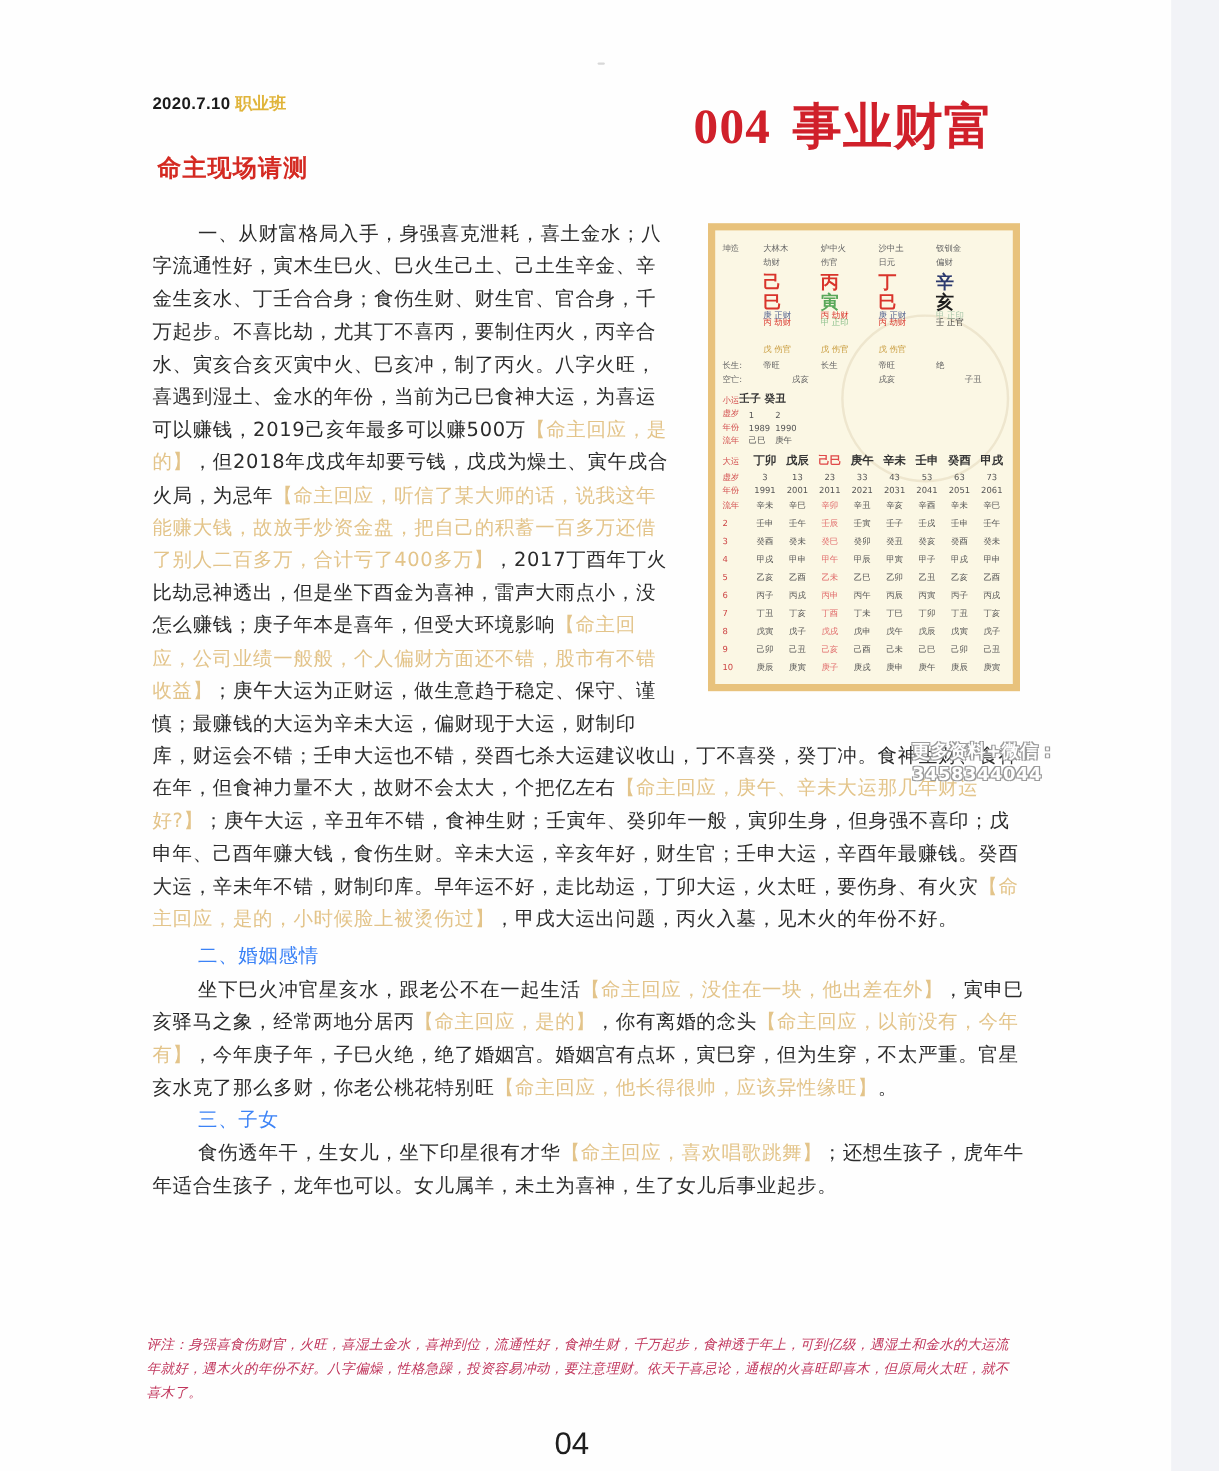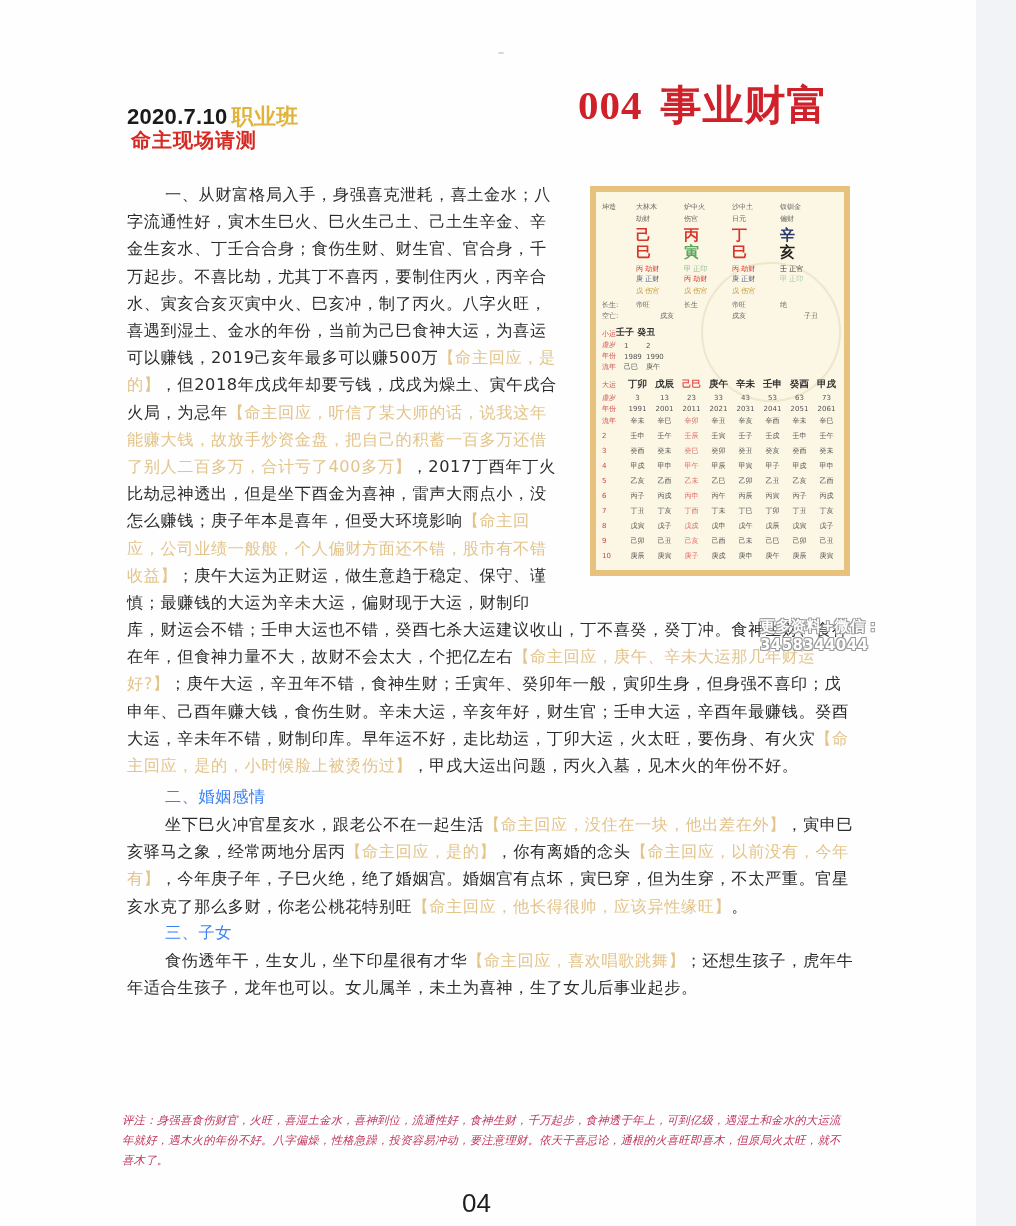--- a/index.html
+++ b/index.html
@@ -4,21 +4,21 @@
 <style>
   * { box-sizing: border-box; margin: 0; padding: 0; }
   html, body { width: 1016px; height: 1226px; background: #ffffff; overflow: hidden; }
   body { position: relative; font-family: "DejaVu Sans", "Liberation Sans", sans-serif; color: #2a2a2a; }
 
   .page { position: absolute; left: 0; top: 0; width: 976px; height: 1226px; background: #fefefe; }
   .right-strip { position: absolute; left: 976px; top: 0; width: 40px; height: 1226px; background: #f2f3f7; }
 
   .dot { position: absolute; left: 498px; top: 52px; width: 6px; height: 2px; background: #d8d8d8; border-radius: 1px; }
 
-  .head-date { position: absolute; left: 127px; top: 102px; font-size: 22px; font-weight: bold; color: #1b1b1b; font-family: "Liberation Sans", sans-serif; letter-spacing: 0.3px; }
+  .head-date { position: absolute; left: 127px; top: 78px; font-size: 14px; font-weight: bold; color: #1b1b1b; font-family: "Liberation Sans", sans-serif; letter-spacing: 0.3px; }
   .head-date .cls { color: #e0b43a; margin-left: 4px; }
   .head-sub { position: absolute; left: 131px; top: 127px; font-size: 20px; font-weight: bold; color: #d42a22; letter-spacing: 1px; }
   .head-title { position: absolute; left: 578px; top: 78px; font-size: 41px; font-weight: bold; color: #d0202a; font-family: "Liberation Serif", "DejaVu Serif", serif; letter-spacing: 1px; }
   .head-title .num { margin-right: 18px; font-weight: bold; }
 
   .body-text { position: absolute; font-size: 16.2px; line-height: 27.2px; color: #2b2b2b; letter-spacing: 0.6px; }
   .body-text .resp { color: #e3c48a; }
   .col-narrow { left: 127px; top: 181px; width: 431px; }
   .col-wide { left: 127px; top: 616px; width: 727px; }
 
@@ -109,21 +109,21 @@
         <span class="pc" style="color:#5aa85a">寅</span>
         <span class="pc" style="color:#d9342b">巳</span>
         <span class="pc" style="color:#1e1e1e">亥</span>
       </div>
       <div class="pillars" style="top:72px;">
         <span class="sub-cell" style="color:#d9342b">丙 劫财</span>
         <span class="sub-cell" style="color:#8cc08c">甲 正印</span>
         <span class="sub-cell" style="color:#d9342b">丙 劫财</span>
         <span class="sub-cell" style="color:#333">壬 正官</span>
       </div>
-      <div class="pillars" style="top:82px;">
+      <div class="pillars" style="top:66px;">
         <span class="sub-cell" style="color:#4a5a8a">庚 正财</span>
         <span class="sub-cell" style="color:#d9342b">丙 劫财</span>
         <span class="sub-cell" style="color:#4a5a8a">庚 正财</span>
         <span class="sub-cell" style="color:#aac8aa">甲 正印</span>
       </div>
       <div class="pillars" style="top:94px;">
         <span class="sub-cell" style="color:#c89a3a">戊 伤官</span>
         <span class="sub-cell" style="color:#c89a3a">戊 伤官</span>
         <span class="sub-cell" style="color:#c89a3a">戊 伤官</span>
         <span class="sub-cell"></span>

